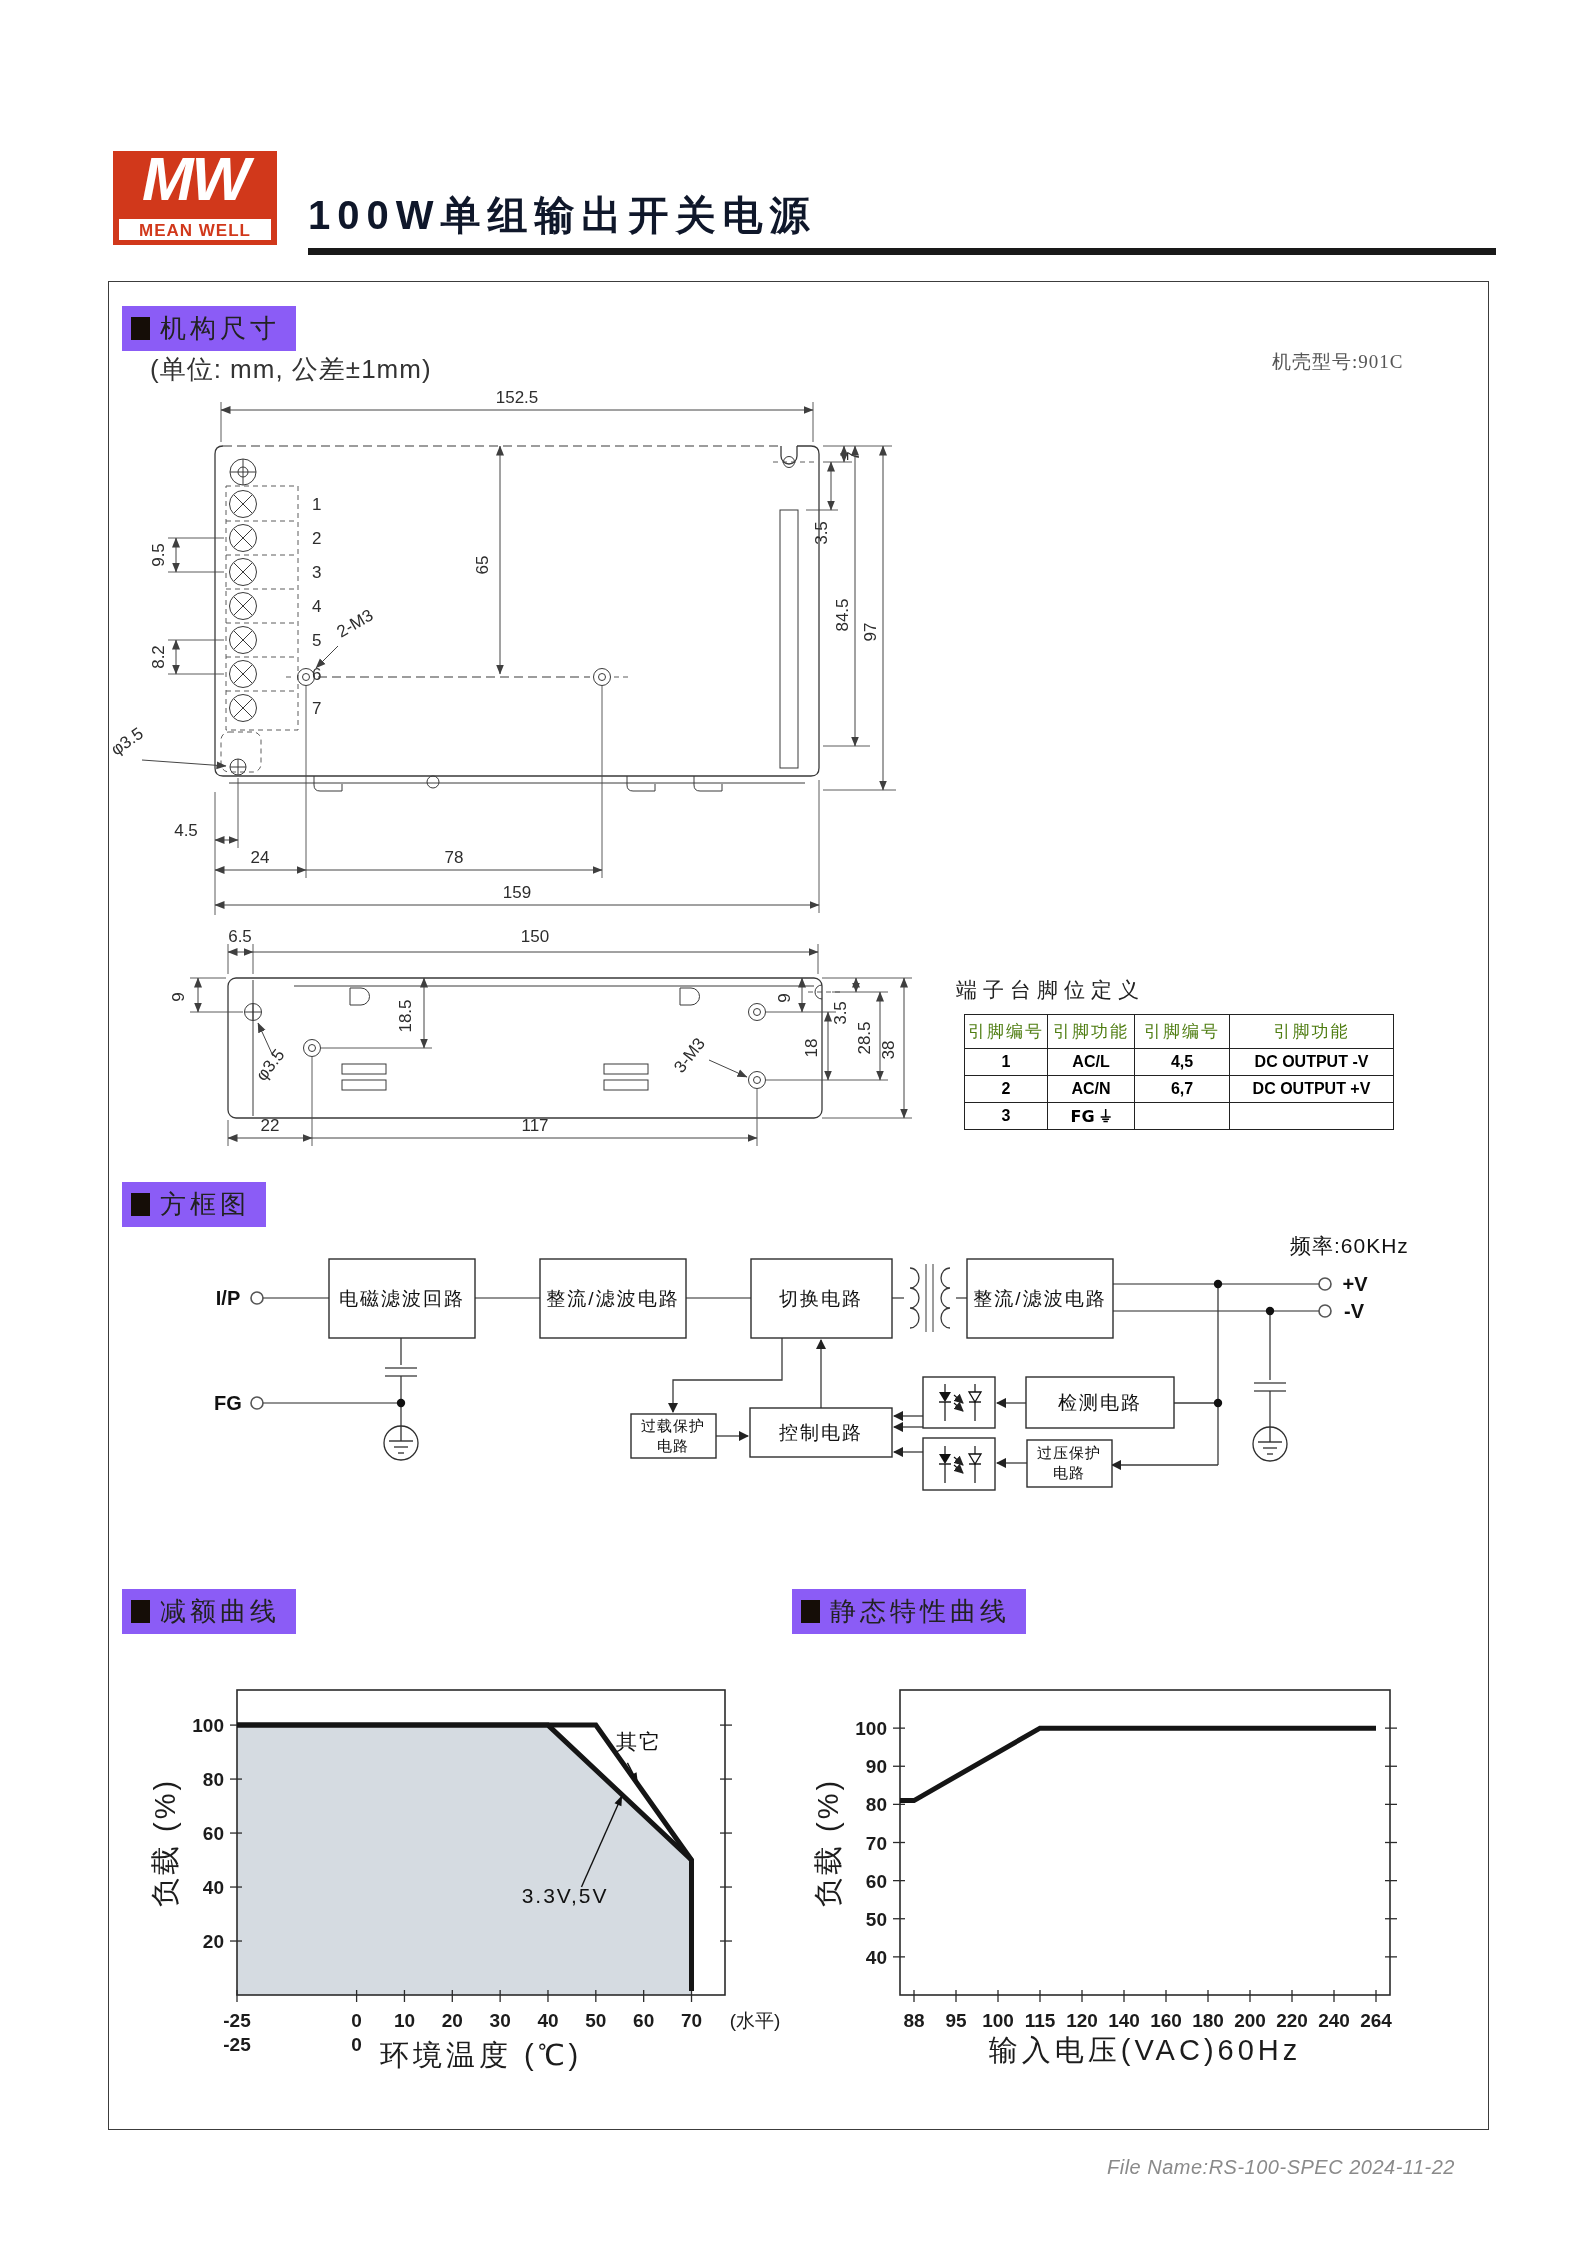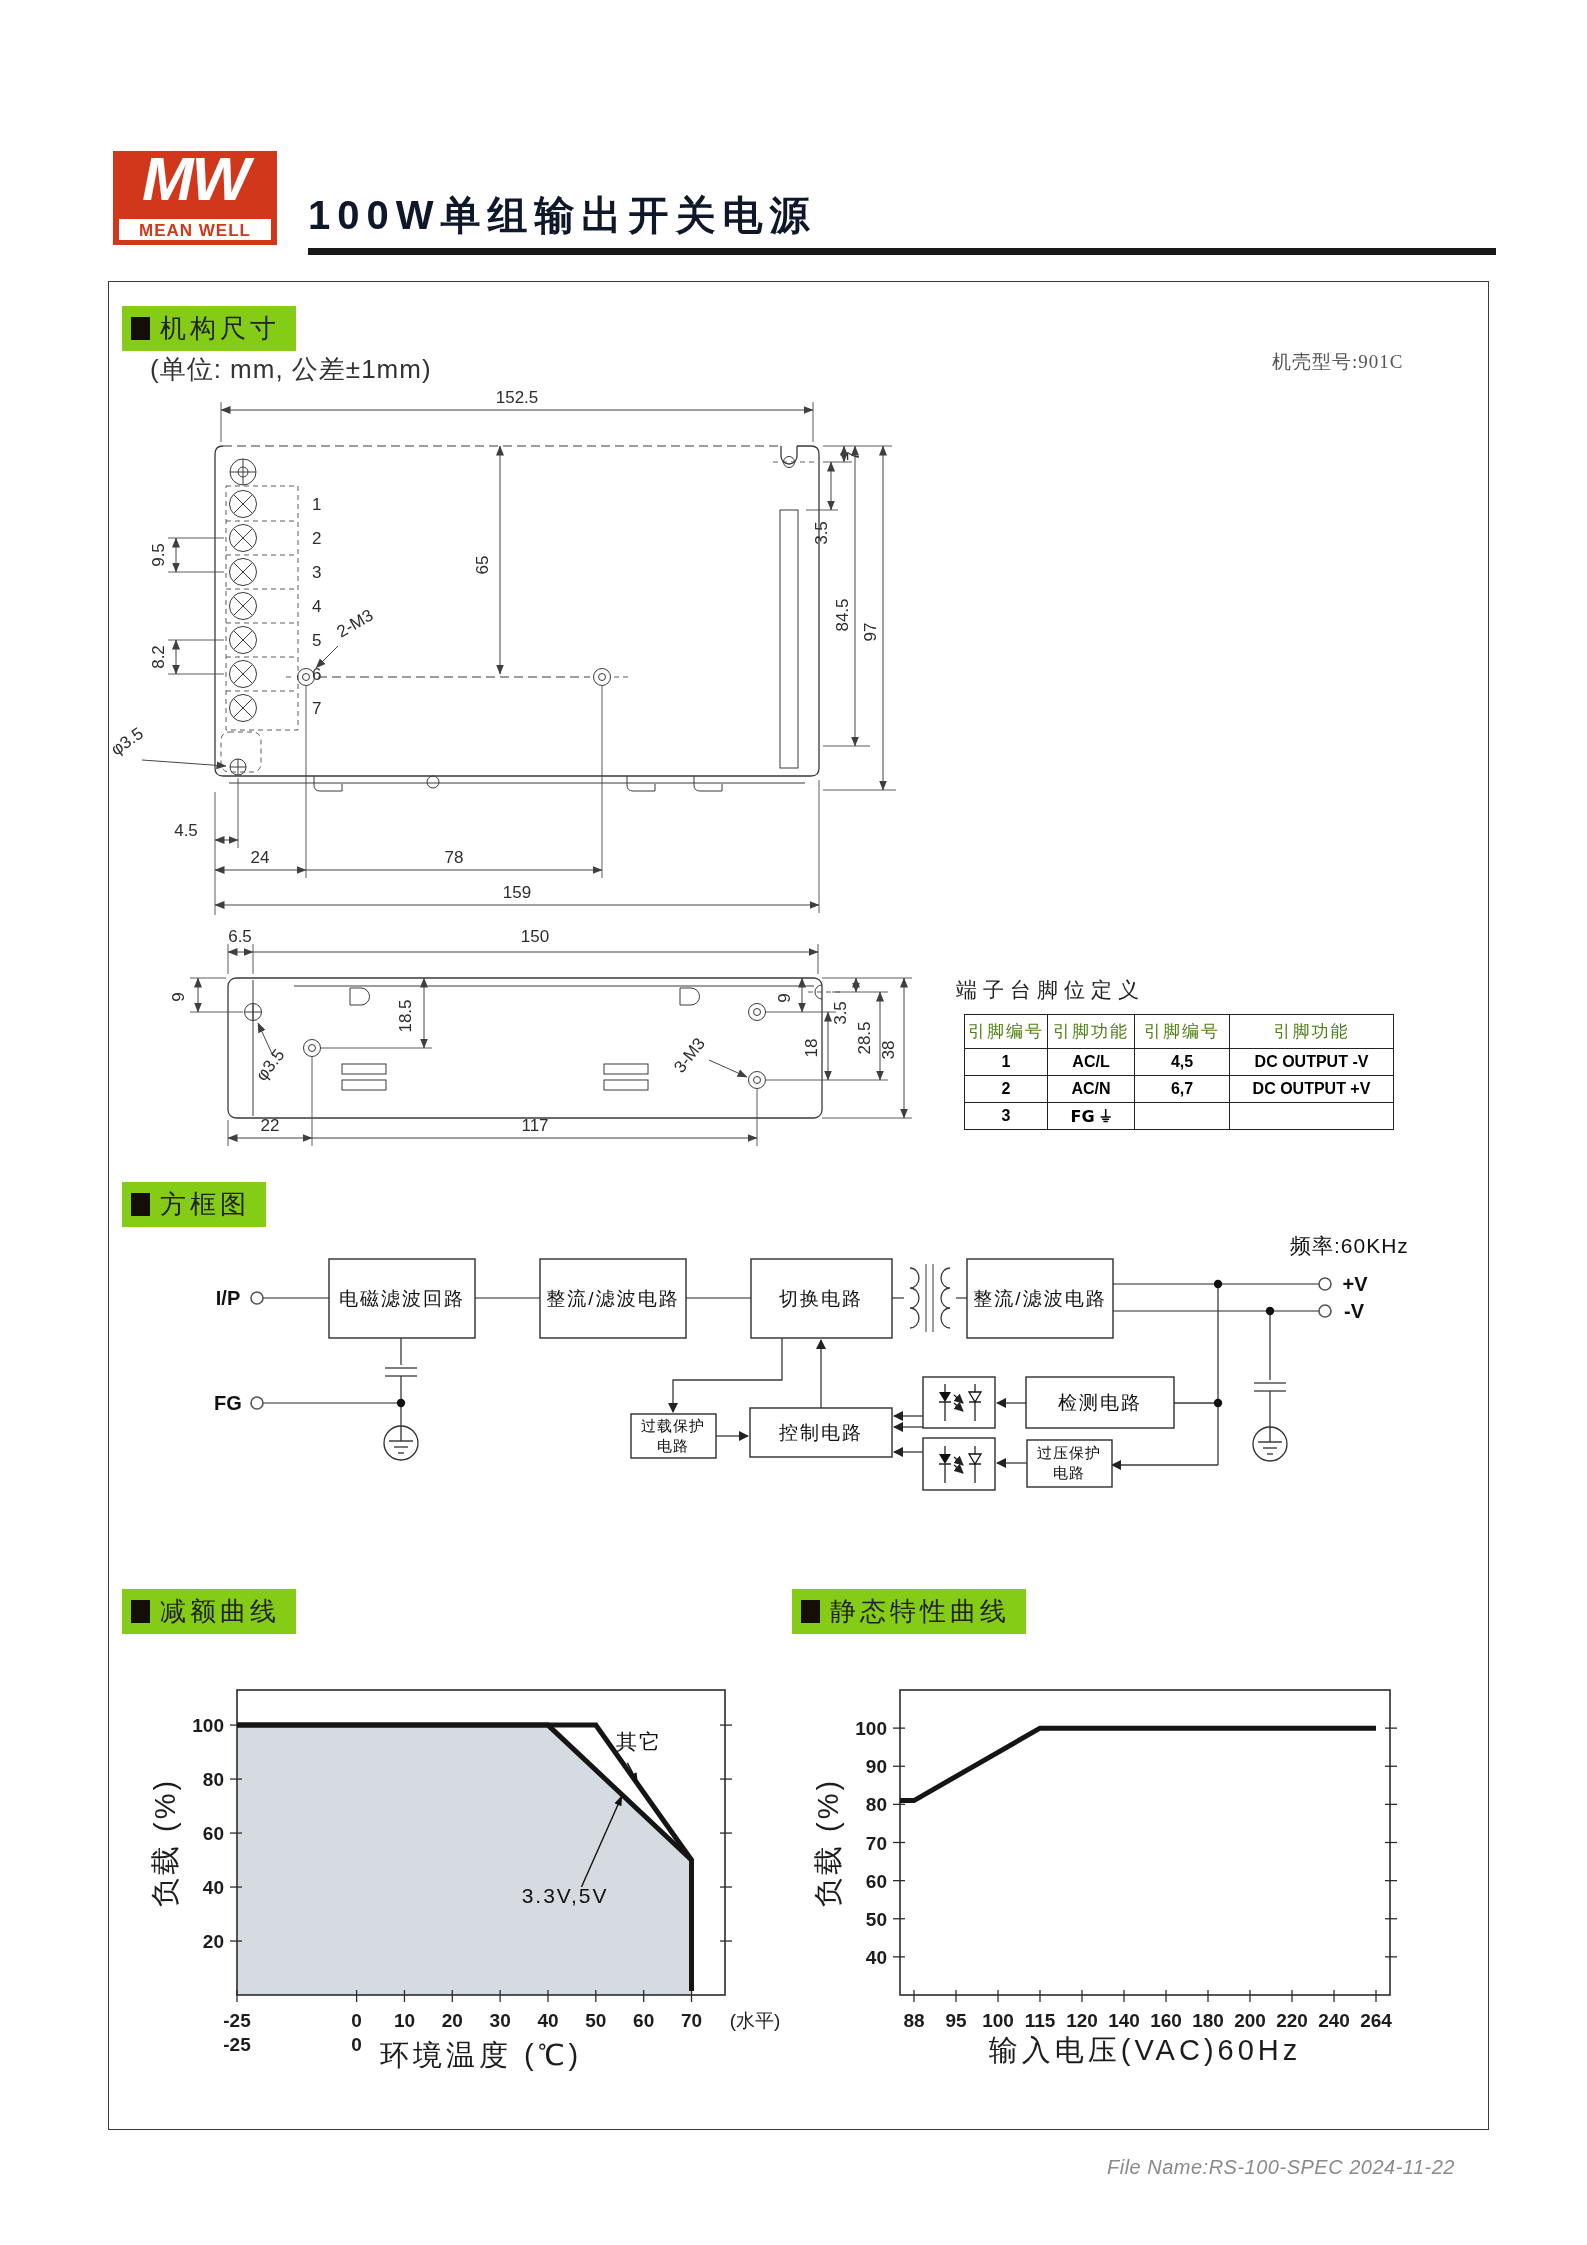--- a/index.html
+++ b/index.html
@@ -11,21 +11,21 @@
         font-weight:bold;font-size:62px;color:#fff;letter-spacing:-2px;}
   #logo .band{position:absolute;left:6px;right:6px;bottom:5px;height:21px;background:#fff;
         color:#d1381b;font-weight:bold;font-size:17px;line-height:23px;text-align:center;letter-spacing:1px;}
   #page-title{position:absolute;left:308px;top:188px;font-size:40px;font-weight:bold;letter-spacing:7px;color:#0f172a;}
   #series{position:absolute;left:1150px;top:188px;width:340px;text-align:right;white-space:nowrap;}
   #series .b{font-size:45px;font-weight:bold;letter-spacing:1px;}
   #series .s{font-size:36px;font-weight:500;letter-spacing:2px;}
   #title-rule{position:absolute;left:308px;top:248px;width:1188px;height:7px;background:#191919;}
   #content-border{position:absolute;left:108px;top:281px;width:1379px;height:1847px;border:1.6px solid #3c3c3c;}
   
-  .sec{position:absolute;display:flex;align-items:center;gap:10px;background:#84cc16;padding:5px 16px 5px 9px;}
+  .sec{position:absolute;display:flex;align-items:center;gap:10px;background:#8b5cf6;padding:5px 16px 5px 9px;}
   .sec .sq{width:19px;height:23px;background:#150d07;}
   .sec span{font-size:26px;letter-spacing:4px;color:#222;}
   .note{position:absolute;font-size:26px;color:#333;letter-spacing:1px;}
   .note2{position:absolute;font-size:19px;color:#555;letter-spacing:1px;}
   
   #pintable{position:absolute;left:956px;top:976px;}
   #pintable .pt-title{font-size:21px;letter-spacing:6px;color:#222;margin-bottom:10px;}
   #pintable table{border-collapse:collapse;margin-left:8px;}
   #pintable th{border:1.3px solid #222;font-weight:normal;color:#4d7c0f;font-size:17px;letter-spacing:2px;height:31px;}
   #pintable td{border:1.3px solid #222;text-align:center;font-size:16px;font-weight:bold;color:#000;height:24px;}

